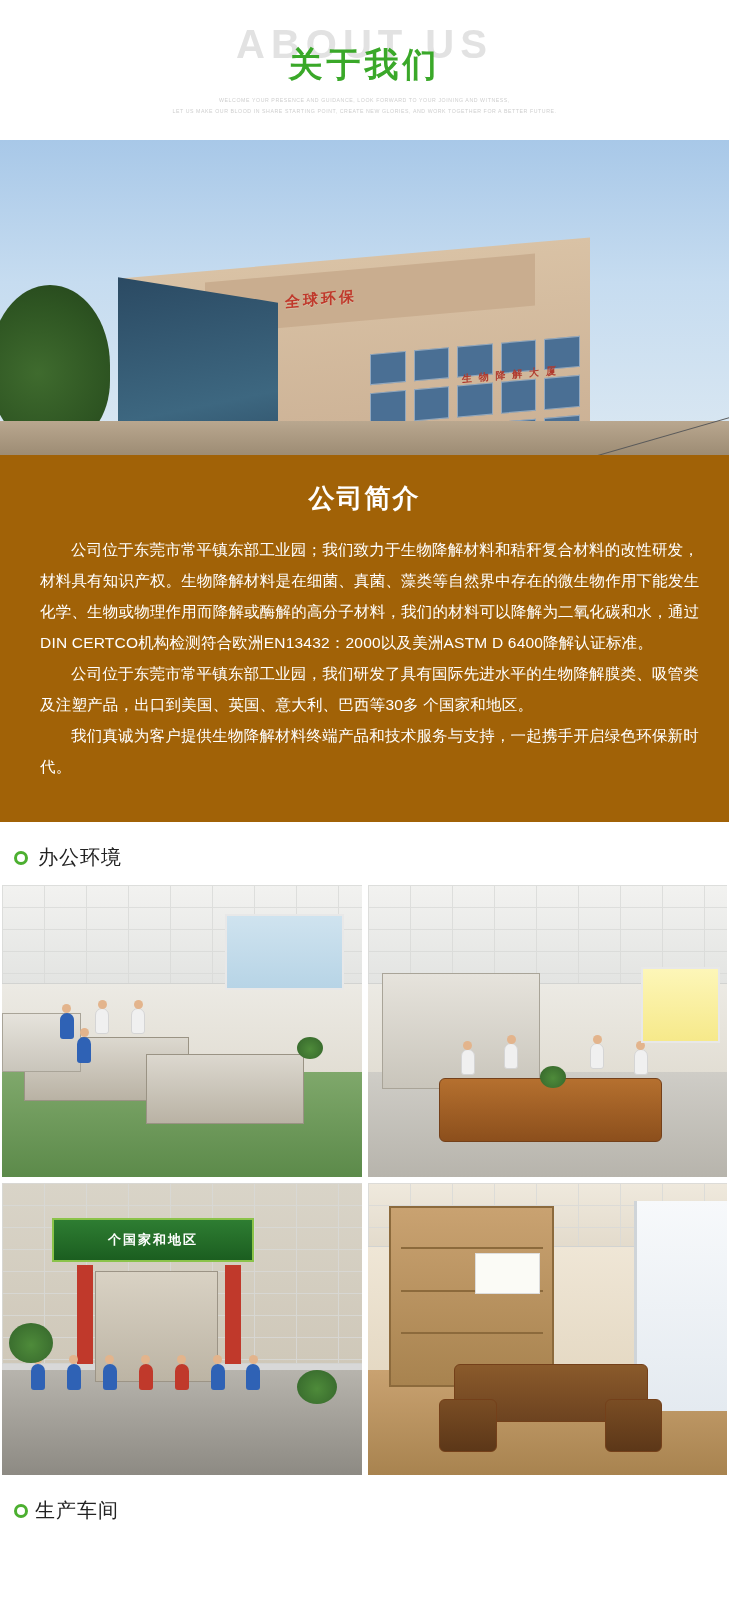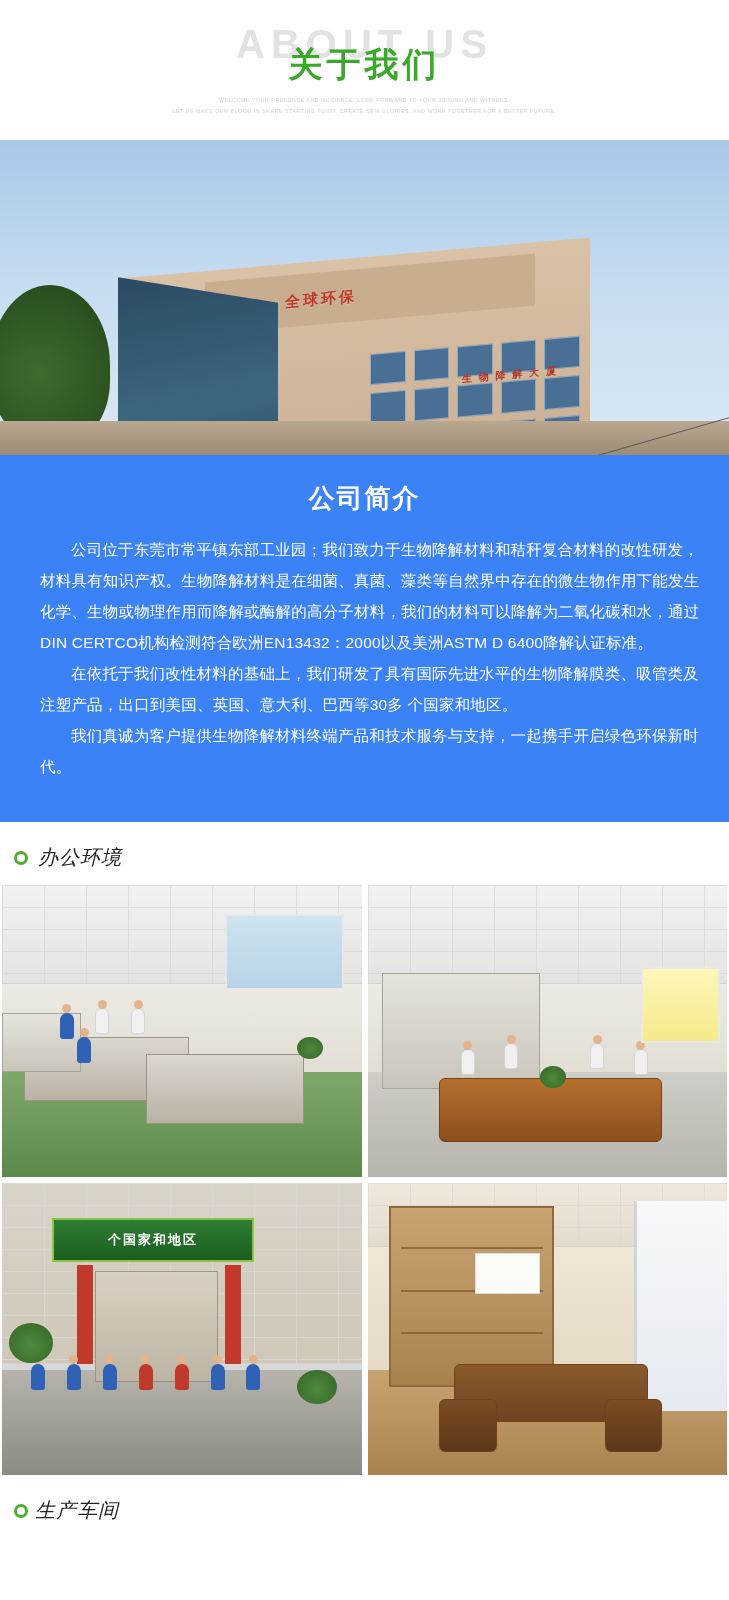--- a/index.html
+++ b/index.html
@@ -139,21 +139,21 @@
     background: #5a5a5a; transform: rotate(-16deg);
   }
   .hero .wire2 {
     position: absolute;
     left: 540px; top: 330px; width: 240px; height: 1px;
     background: #5a5a5a; transform: rotate(-12deg);
   }
 
   
   .intro {
-    background: #3b82f6;
+    background: #a16207;
     color: #ffffff;
     padding: 26px 28px 40px 28px;
   }
   .intro h2 {
     text-align: center;
     font-size: 26px;
     font-weight: bold;
     letter-spacing: 2px;
     margin-bottom: 18px;
   }
@@ -175,21 +175,20 @@
   .ring {
     width: 14px; height: 14px;
     border: 3px solid #4caf30;
     border-radius: 50%;
     flex: none;
   }
   .section-title span.label {
     font-size: 20px;
     color: #222;
     letter-spacing: 1px;
-    font-style: italic;
   }
 
   
   .grid {
     display: grid;
     grid-template-columns: 1fr 1fr;
     gap: 6px;
     padding: 0 2px;
   }
   .photo {
@@ -344,21 +343,21 @@
     <div class="sign2">生 物 降 解 大 厦</div>
     <div class="tree"></div>
     <div class="ground"></div>
     <div class="wire"></div>
     <div class="wire2"></div>
   </div>
 
   <div class="intro">
     <h2>公司简介</h2>
     <p>公司位于东莞市常平镇东部工业园；我们致力于生物降解材料和秸秆复合材料的改性研发，材料具有知识产权。生物降解材料是在细菌、真菌、藻类等自然界中存在的微生物作用下能发生化学、生物或物理作用而降解或酶解的高分子材料，我们的材料可以降解为二氧化碳和水，通过DIN CERTCO机构检测符合欧洲EN13432：2000以及美洲ASTM D 6400降解认证标准。</p>
-    <p>在依托于我们改性材料的基础上，我们研发了具有国际先进水平的生物降解膜类、吸管类及注塑产品，出口到美国、英国、意大利、巴西等30多 个国家和地区。</p>
+    <p>公司位于东莞市常平镇东部工业园，我们研发了具有国际先进水平的生物降解膜类、吸管类及注塑产品，出口到美国、英国、意大利、巴西等30多 个国家和地区。</p>
     <p>我们真诚为客户提供生物降解材料终端产品和技术服务与支持，一起携手开启绿色环保新时代。</p>
   </div>
 
   <div class="section-title">
     <span class="ring"></span>
     <span class="label">办公环境</span>
   </div>
 
   <div class="grid">
 

